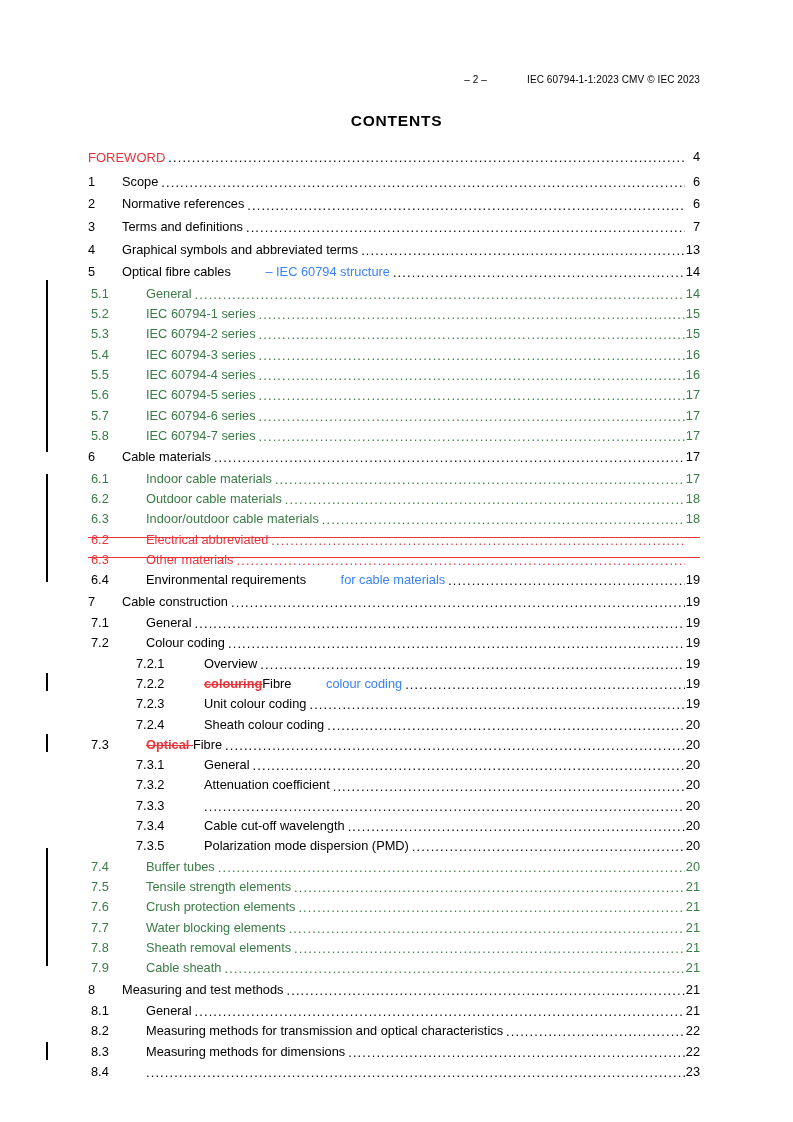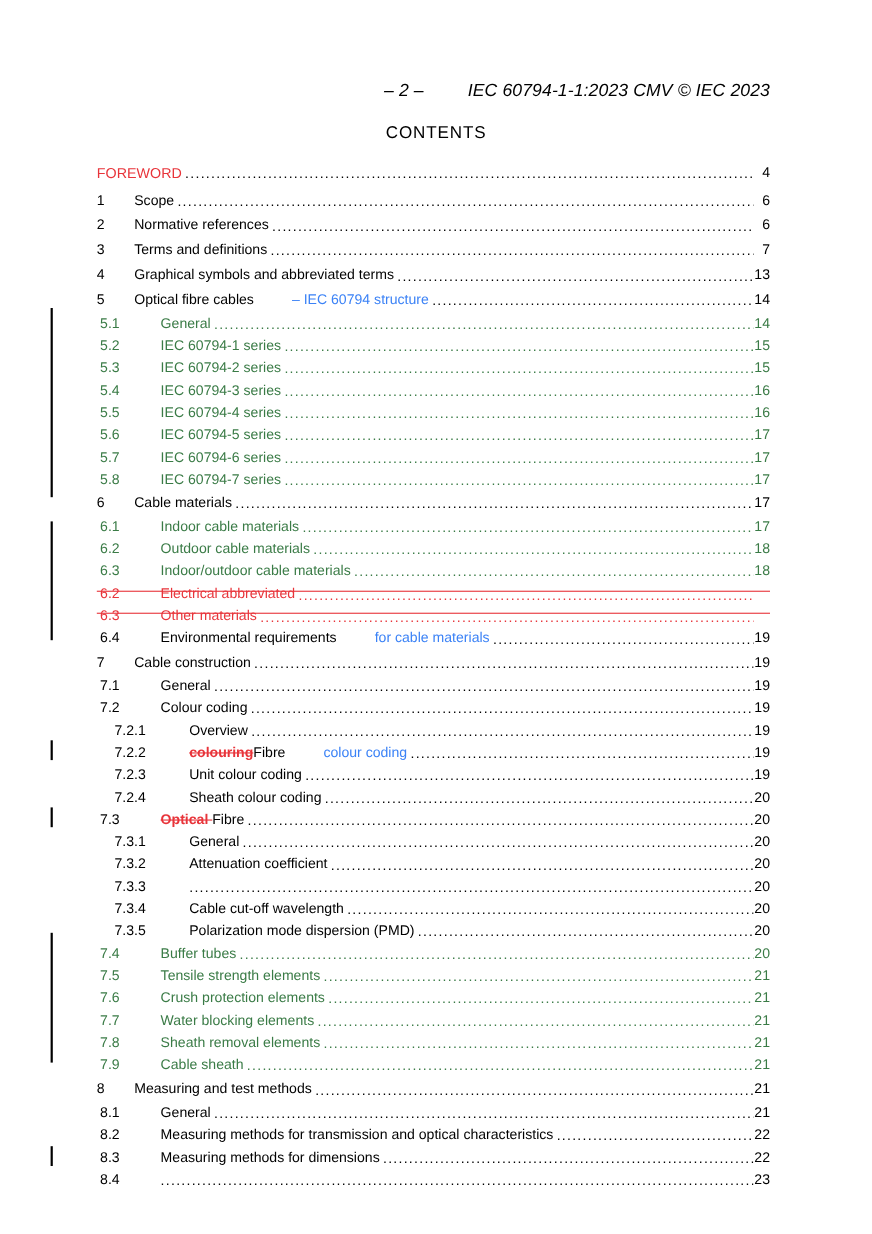--- a/index.html
+++ b/index.html
@@ -16,36 +16,36 @@
     overflow: hidden;
   }
 
   
   #page-header {
     position: absolute;
     top: 74px;
     left: 0;
     width: 700px;
     text-align: right;
-    font-size: 16px;
+    font-size: 10px;
     letter-spacing: 0.1px;
     white-space: nowrap;
-    font-style: italic;
   }
   #page-header .pnum { margin-right: 40px; }
 
   
   #contents-title {
     position: absolute;
     top: 112px;
     left: 0;
     width: 793px;
     text-align: center;
     font-size: 15.5px;
     letter-spacing: 0.8px;
+    font-weight: bold;
   }
 
   
   #toc {
     position: absolute;
     top: 144px;
     left: 88px;
     width: 612px;
   }
 
@@ -63,21 +63,21 @@
   .lvl-1 { height: 22.6px; }
   .lvl-2 { height: 20.3px; }
   .lvl-3 { height: 20.3px; }
 
   .num {
     flex: 0 0 auto;
     display: inline-block;
   }
   .lvl-1 > .num { width: 34px; }
   .lvl-2 > .num { width: 55px; margin-left: 3px; }
-  .lvl-3 > .num { width: 68px; margin-left: 16px; }
+  .lvl-3 > .num { width: 68px; margin-left: 48px; }
 
   .title {
     flex: 0 0 auto;
     display: inline-block;
     padding-right: 3px;
   }
 
   .leader {
     flex: 1 1 auto;
     overflow: hidden;

